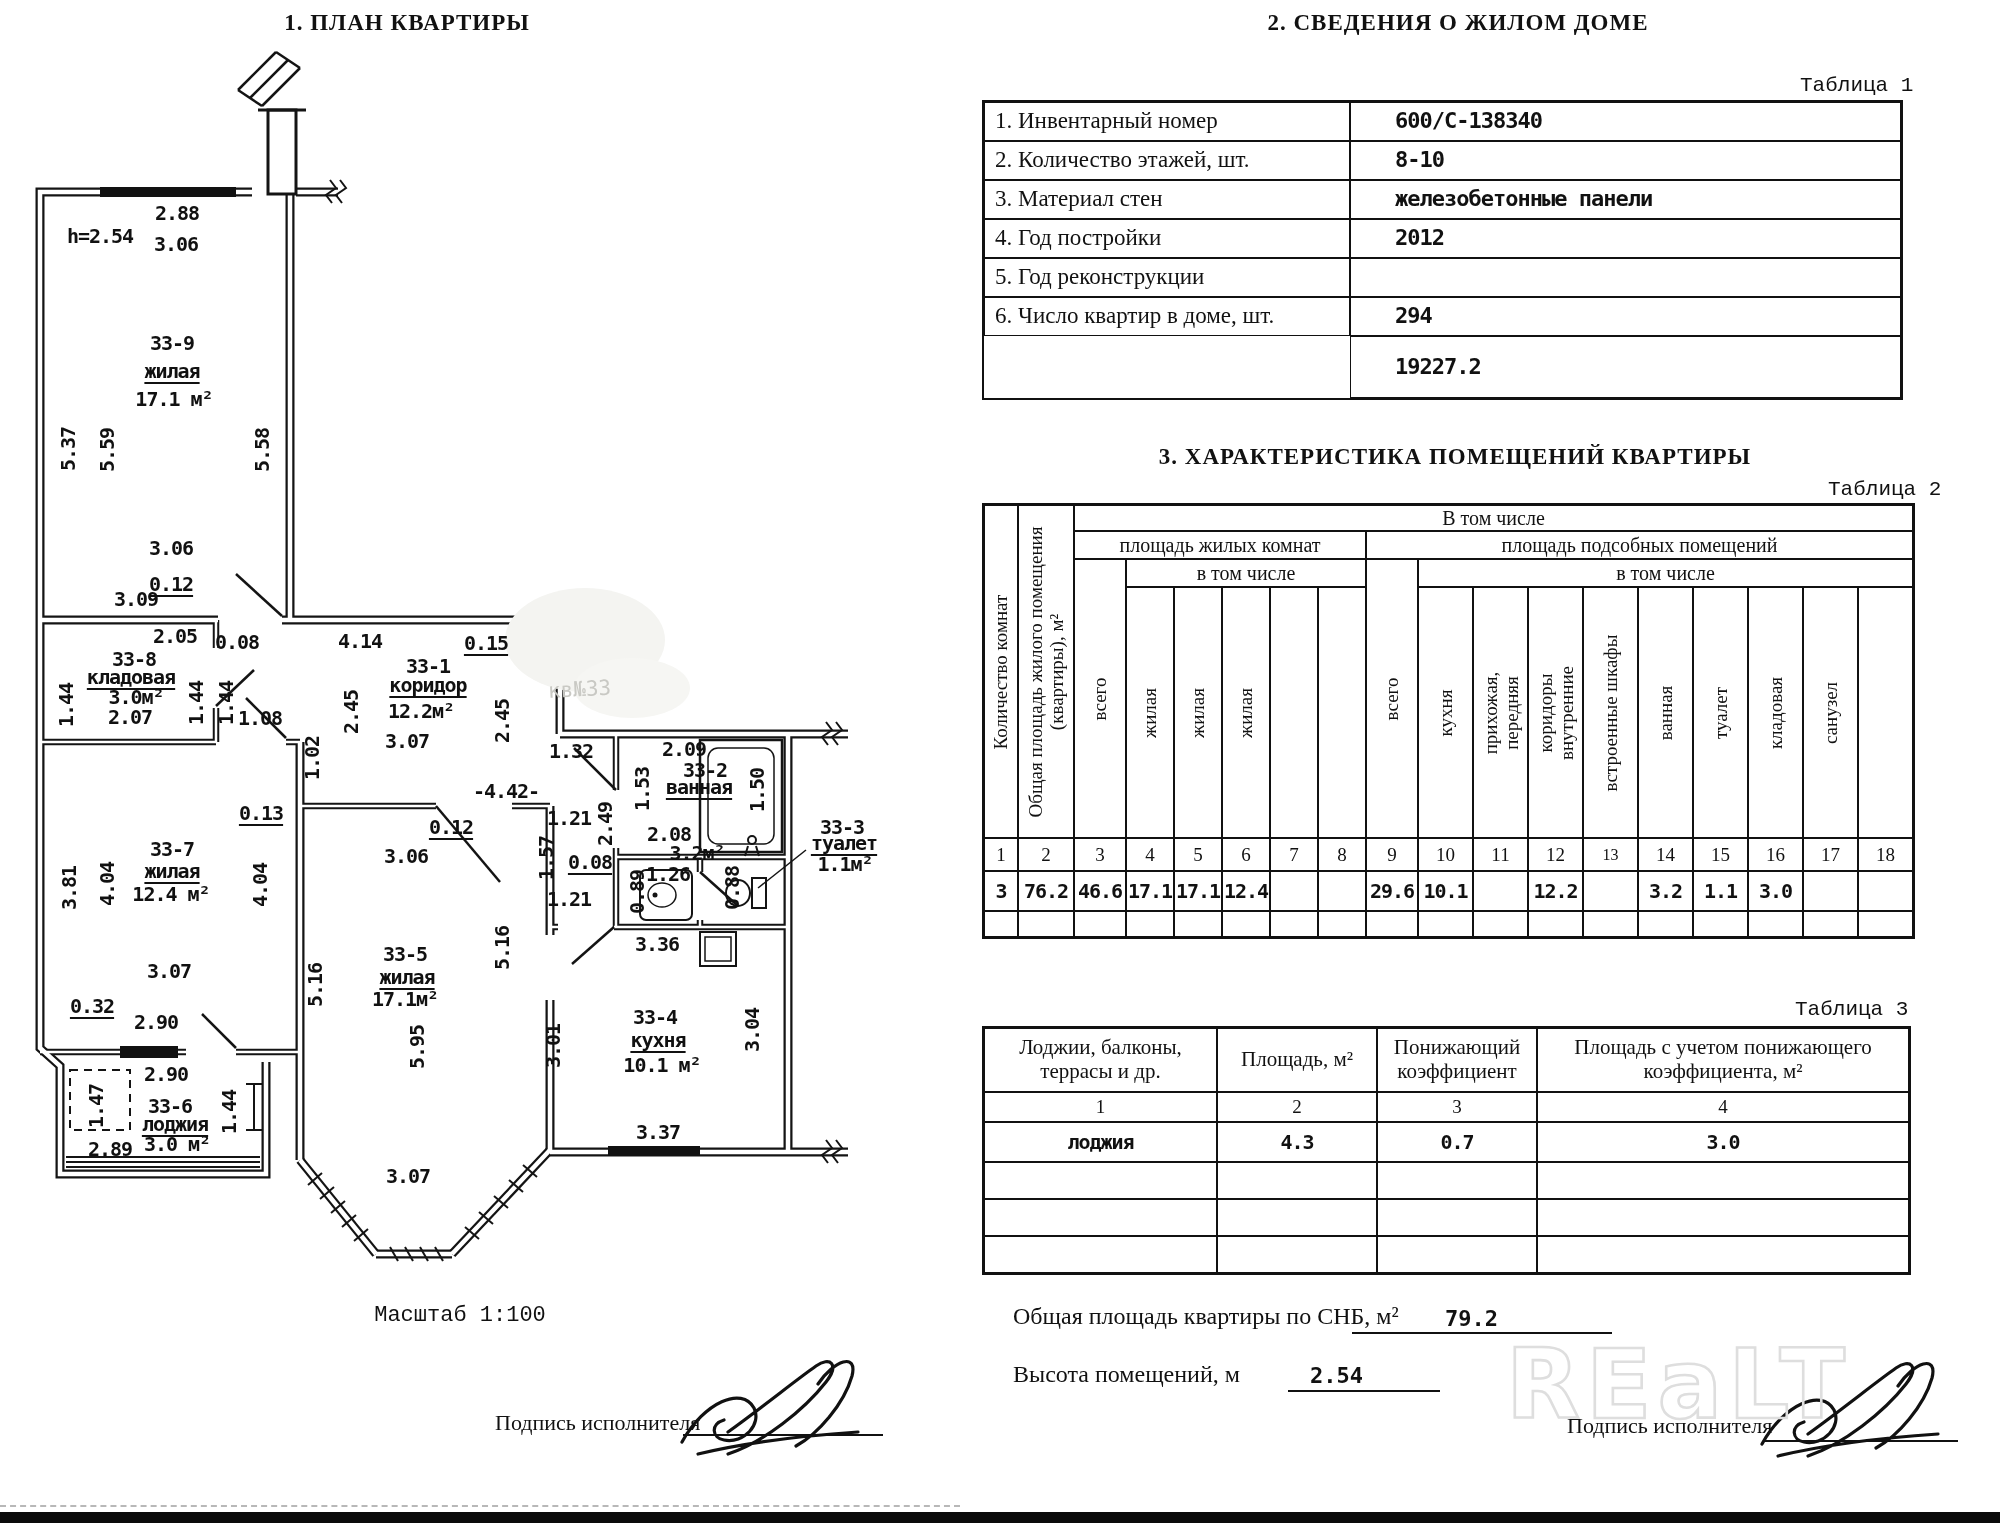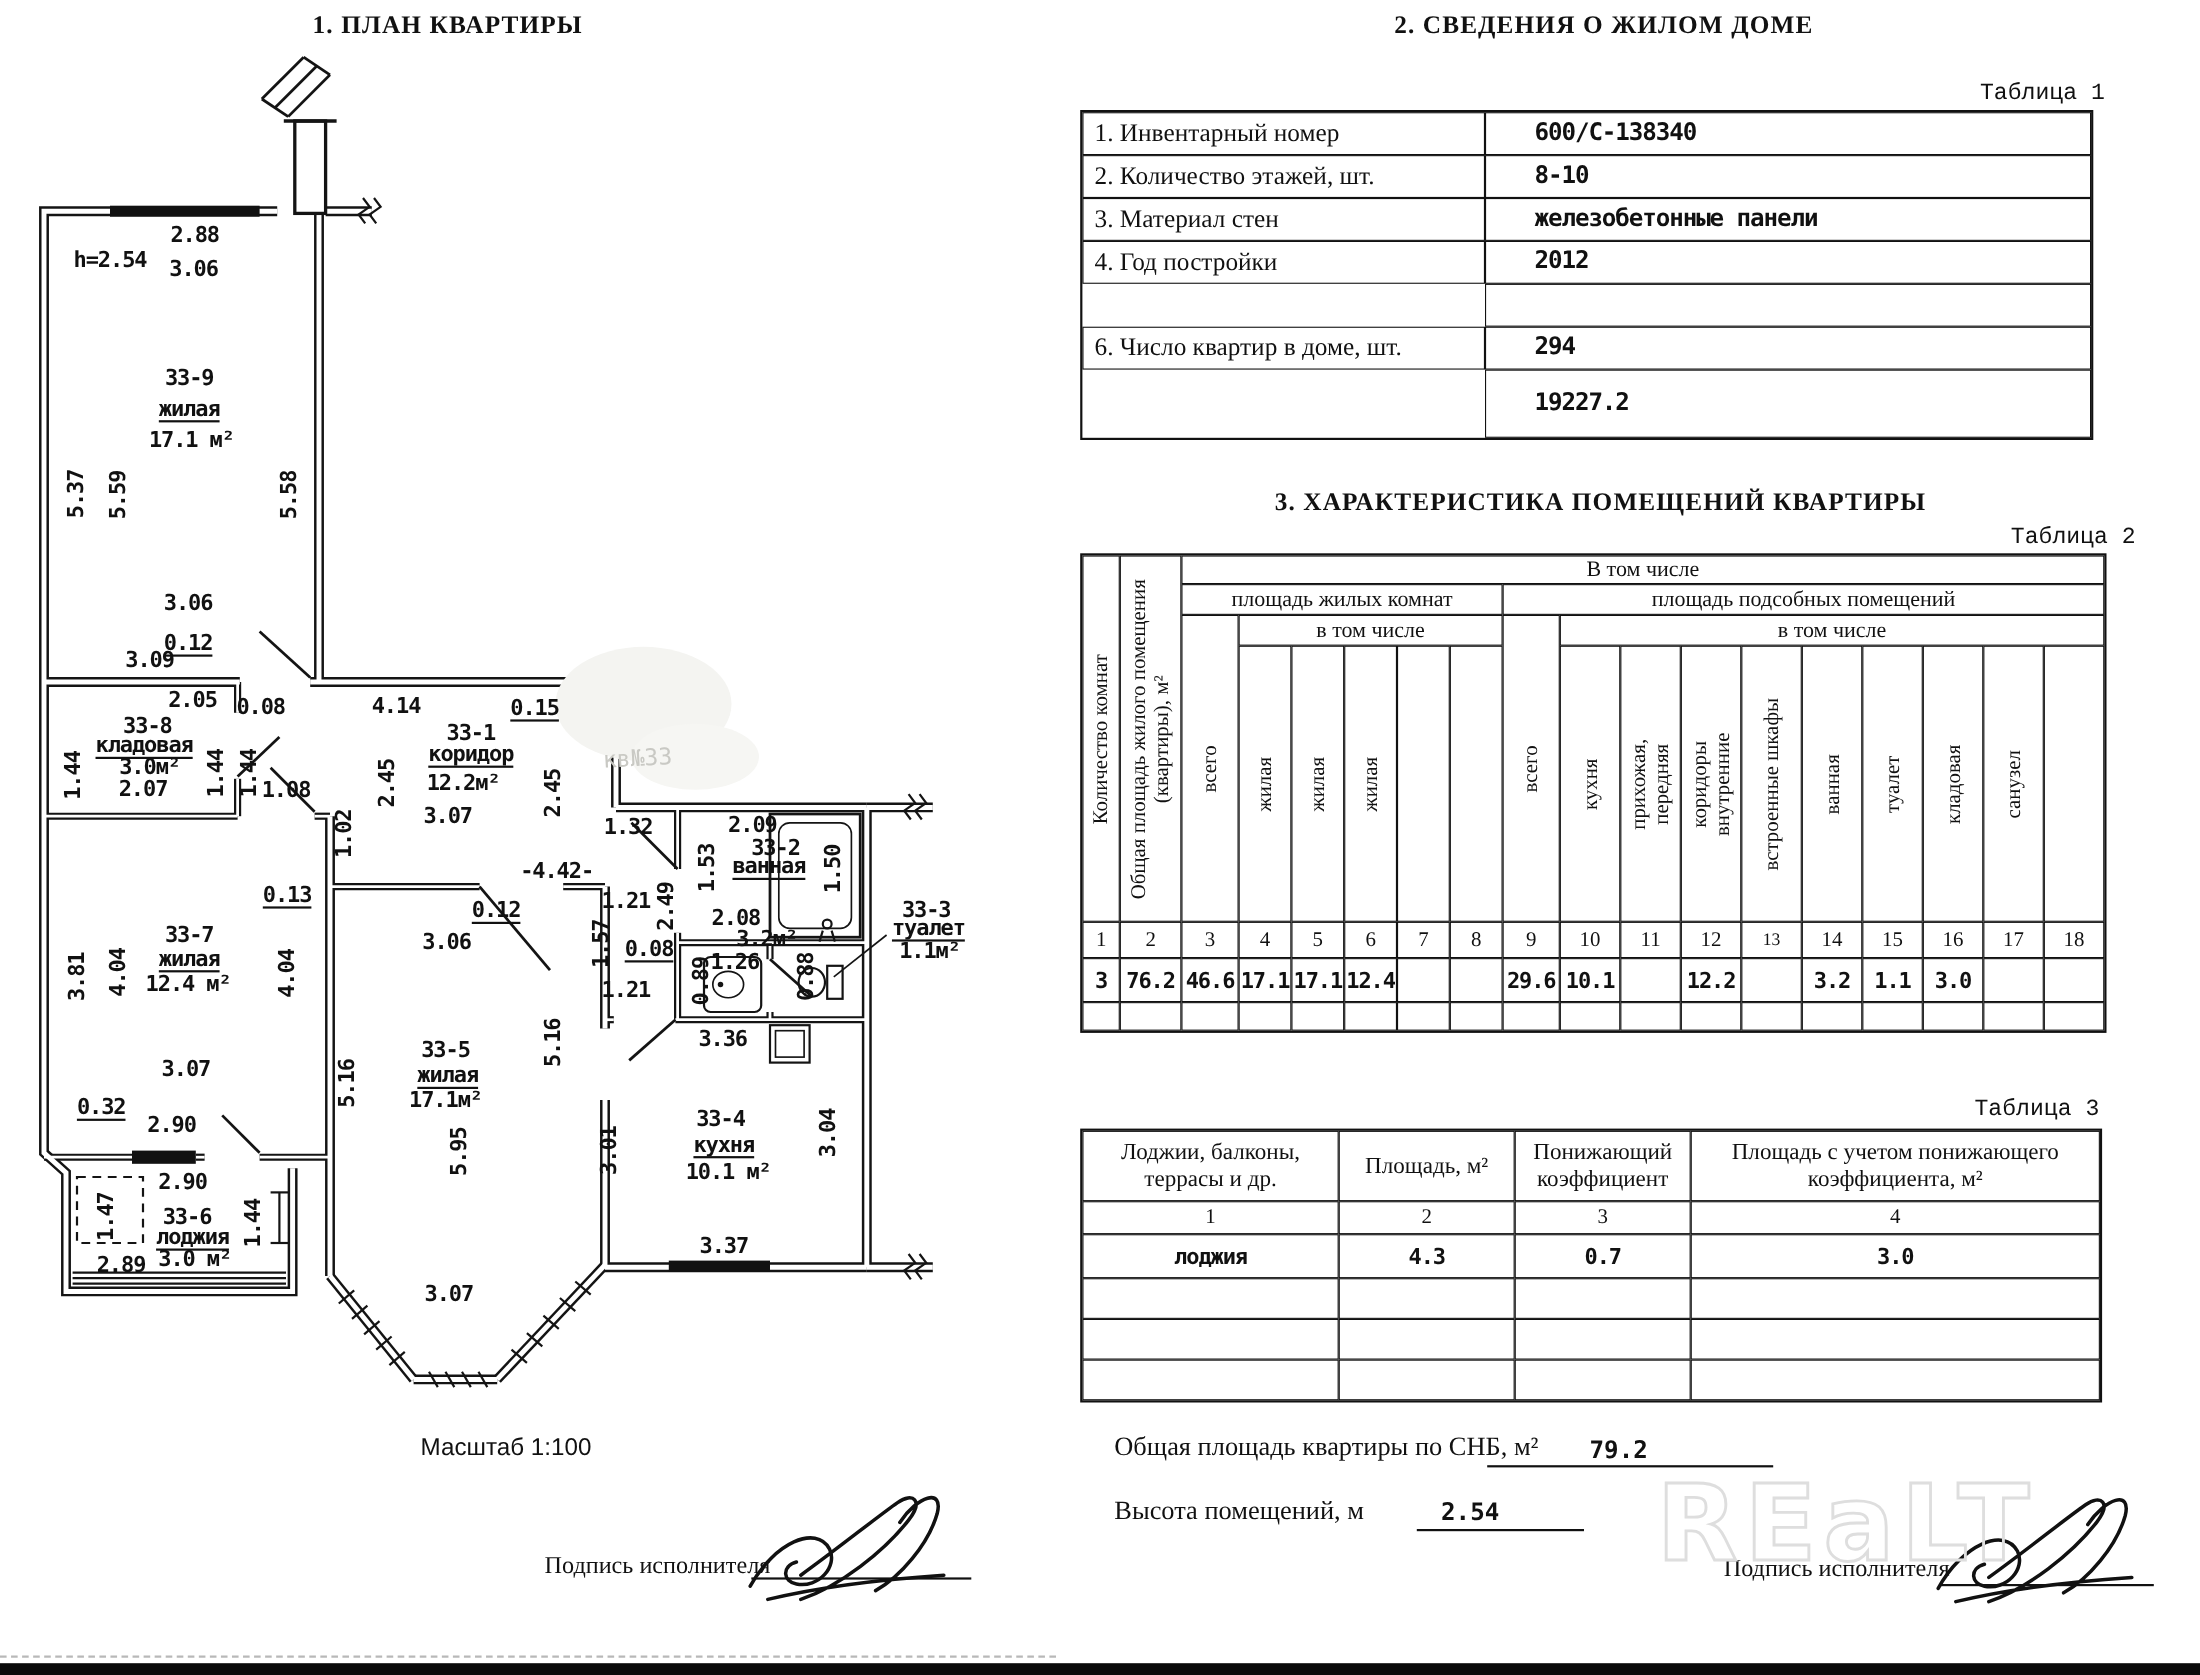--- a/index.html
+++ b/index.html
@@ -6,21 +6,21 @@
   body{width:2000px;height:1523px;background:#fff;position:relative;overflow:hidden;
        font-family:"Liberation Serif",serif;color:#111;}
   .title{position:absolute;font-family:"Liberation Serif",serif;font-size:23px;font-weight:600;
          letter-spacing:1px;white-space:nowrap;transform:translateX(-50%);}
   .tcap{position:absolute;font-family:Liberation Mono, monospace;font-size:21px;white-space:nowrap;}
   .plan-label{position:absolute;font-family:"DejaVu Sans Mono",monospace;font-weight:bold;
               font-size:20px;letter-spacing:-1px;white-space:nowrap;
               transform:translate(-50%,-50%);line-height:1;}
   .plan-label.r{transform:translate(-50%,-50%) rotate(-90deg);}
   .plan-label.u{text-decoration:underline;text-underline-offset:4px;}
-  .plan-label.pserif{font-family:Liberation Sans, sans-serif;font-weight:normal;letter-spacing:0;}
+  .plan-label.pserif{font-family:Liberation Mono, monospace;font-weight:normal;letter-spacing:0;}
   .grid{position:absolute;display:grid;border:2px solid #111;background:#fff;}
   .t2c{border:1px solid #111;display:flex;align-items:center;justify-content:center;
        position:relative;font-size:20px;text-align:center;white-space:pre-line;line-height:1.12;
        overflow:visible;}
   .rot{position:absolute;left:50%;top:50%;transform:translate(-50%,-50%) rotate(-90deg);
        text-align:center;font-size:19px;line-height:1.12;white-space:pre-line;}
   .mono{font-family:"DejaVu Sans Mono",monospace;font-weight:bold;letter-spacing:-1px;}
   .t1l{justify-content:flex-start;padding-left:10px;text-align:left;font-size:23px;line-height:1.15;}
   .t1v{justify-content:flex-start;padding-left:44px;font-size:22px;}
   .flabel{position:absolute;font-size:24px;white-space:nowrap;}
@@ -256,20 +256,21 @@
   <div class="tcap" style="left:1800px;top:74px;">Таблица 1</div>
   <div id="t1" class="grid" style="left:982px;top:100px;grid-template-columns:366px 551px;grid-template-rows:repeat(6,39px) 62px;">
       <div class="t2c t1l" style="grid-area: 1 / 1 / span 1 / span 1;">1. Инвентарный номер</div>
       <div class="t2c t1v mono" style="grid-area: 1 / 2 / span 1 / span 1;">600/С-138340</div>
       <div class="t2c t1l" style="grid-area: 2 / 1 / span 1 / span 1;">2. Количество этажей, шт.</div>
       <div class="t2c t1v mono" style="grid-area: 2 / 2 / span 1 / span 1;">8-10</div>
       <div class="t2c t1l" style="grid-area: 3 / 1 / span 1 / span 1;">3. Материал стен</div>
       <div class="t2c t1v mono" style="grid-area: 3 / 2 / span 1 / span 1;">железобетонные панели</div>
       <div class="t2c t1l" style="grid-area: 4 / 1 / span 1 / span 1;">4. Год постройки</div>
       <div class="t2c t1v mono" style="grid-area: 4 / 2 / span 1 / span 1;">2012</div>
+      <div class="t2c t1l" style="grid-area: 5 / 1 / span 1 / span 1;">5. Год реконструкции</div>
       <div class="t2c t1v mono" style="grid-area: 5 / 2 / span 1 / span 1;"></div>
       <div class="t2c t1l" style="grid-area: 6 / 1 / span 1 / span 1;">6. Число квартир в доме, шт.</div>
       <div class="t2c t1v mono" style="grid-area: 6 / 2 / span 1 / span 1;">294</div>
       <div class="t2c t1v mono" style="grid-area: 7 / 2 / span 1 / span 1;">19227.2</div>
     </div>
 
   <div class="title" style="left:1455px;top:444px;">3. ХАРАКТЕРИСТИКА ПОМЕЩЕНИЙ КВАРТИРЫ</div>
   <div class="tcap" style="left:1828px;top:478px;">Таблица 2</div>
   <div id="t2" class="grid" style="left:982px;top:503px;grid-template-columns:34px 56px 52px repeat(5,48px) 52px repeat(9,55px);grid-template-rows:26px 28px 28px 251px 33px 40px 26px;">
       <div class="t2c " style="grid-area: 1 / 1 / span 4 / span 1;"><div class="rot" style="width: 320px;">Количество комнат</div></div>

